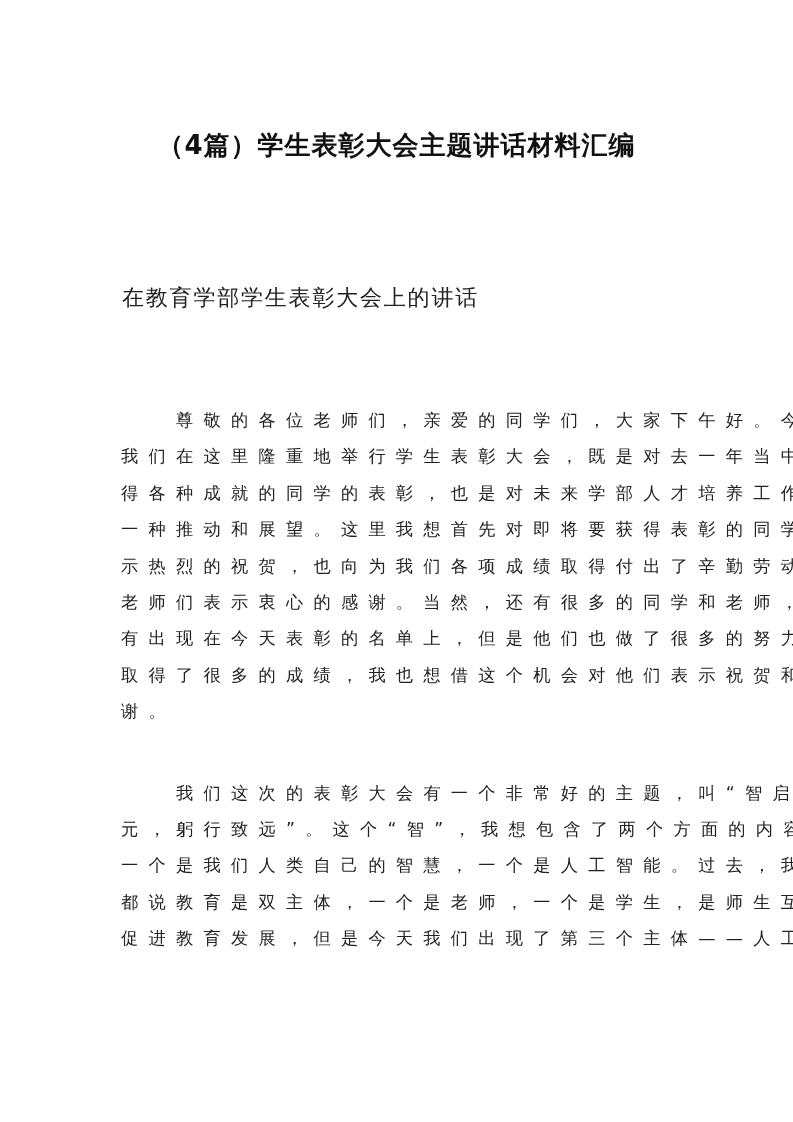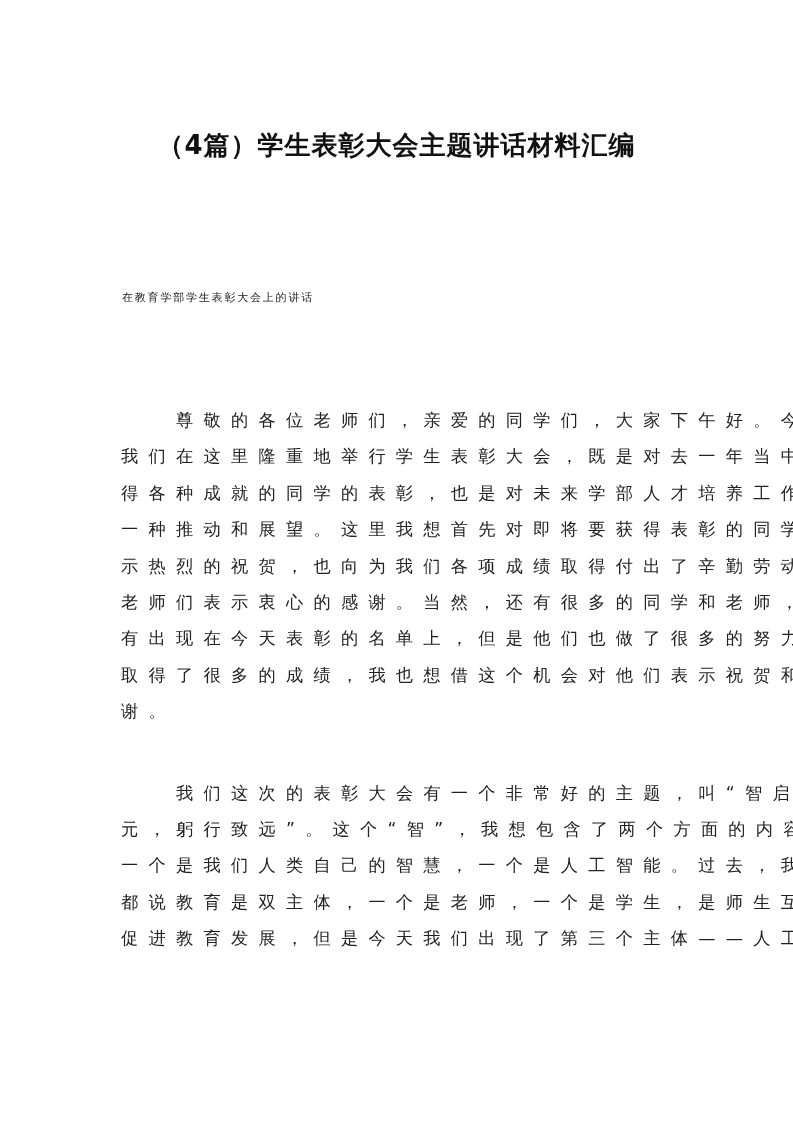--- a/index.html
+++ b/index.html
@@ -32,21 +32,21 @@
       font-weight: bold;
       letter-spacing: 1px;
       line-height: 38px;
       color: #111111;
       white-space: nowrap;
     }
     .subheading {
       position: absolute;
       left: 122px;
       top: 284px;
-      font-size: 11px;
+      font-size: 22px;
       letter-spacing: 1.8px;
       line-height: 28px;
       color: #222222;
       white-space: nowrap;
     }
     .body {
       position: absolute;
       left: 121px;
       top: 402px;
       width: 553px;

